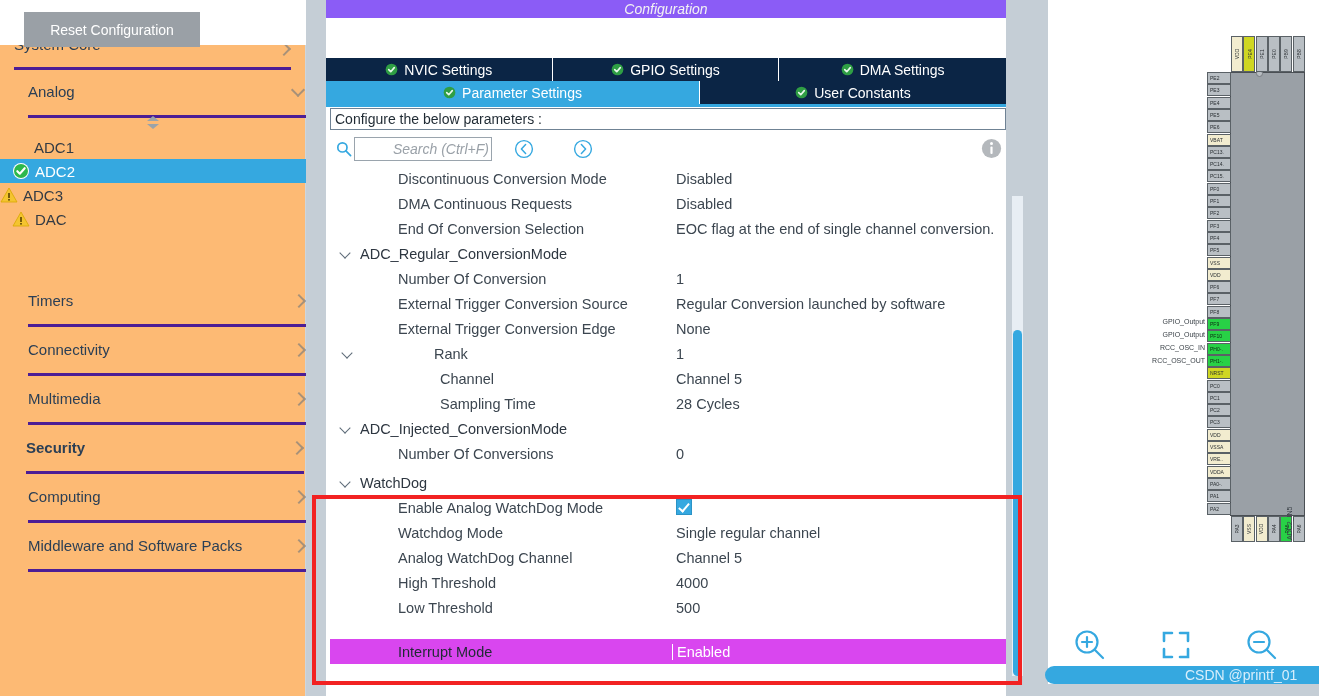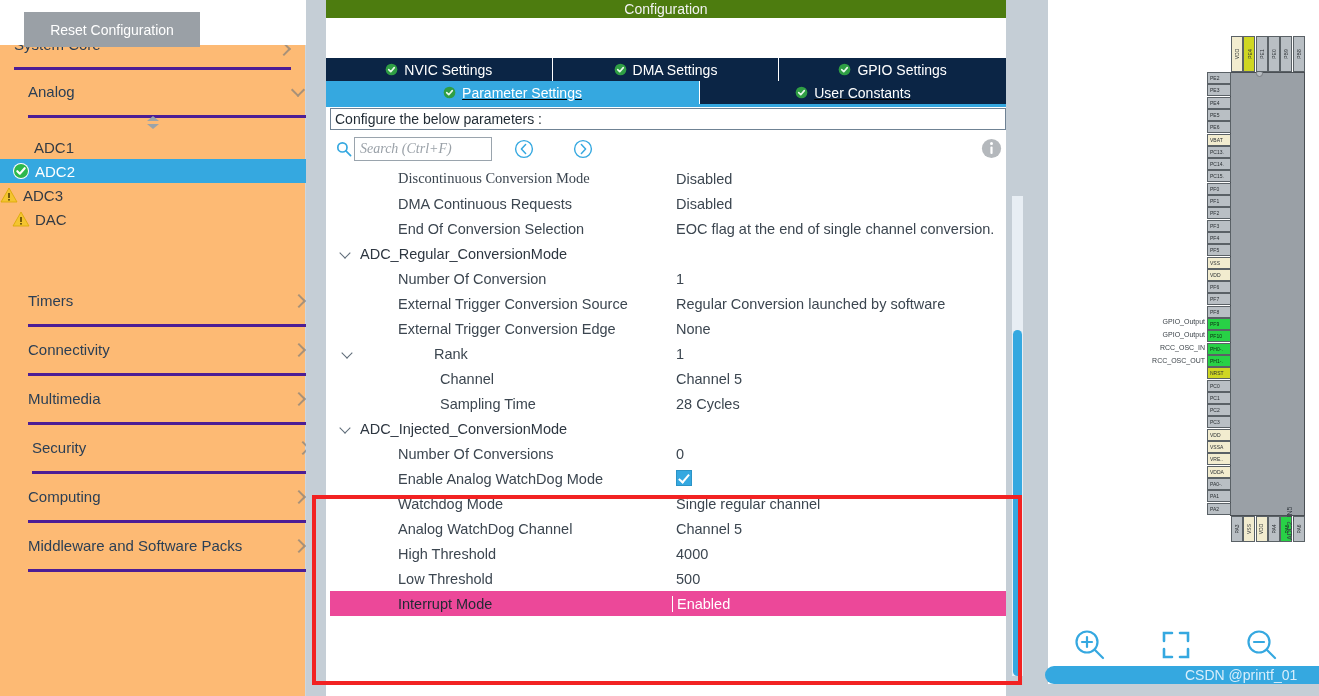--- a/index.html
+++ b/index.html
@@ -68,37 +68,38 @@
   .ico-warn  { display:block; width:18px; height:18px; }
 
   
   #center {
     position: absolute; left: 306px; top: 0; width: 728px; height: 696px;
     background: #c5ced6;
     box-sizing: border-box;
   }
   #cfg-title {
     position: absolute; left: 20px; top: 0; width: 680px; height: 18px;
-    background: #4d7c0f; color: #f2f2f2; font-size: 14px;
+    background: #8b5cf6; color: #f2f2f2; font-size: 14px;
     display: flex; align-items: center; justify-content: center;
     overflow: hidden;
+    font-style: italic;
   }
   #cfg-body {
     position: absolute; left: 20px; top: 18px; width: 680px; height: 678px;
     background: #ffffff;
   }
   #reset-btn {
     position: absolute; left: 24px; top: 12px; width: 176px; height: 35px;
     background: #9aa0a6; color: #ffffff; border: 0; font-size: 14px;
     font-family: "Liberation Sans", sans-serif; cursor: default;
   }
 
   .tab-row { position: absolute; left: 0; display: flex; }
   #tab-row-1 { top: 58px; width: 680px; height: 23px; }
-  #tab-row-2 { top: 81px; width: 680px; height: 23px; text-decoration: underline; }
+  #tab-row-2 { top: 81px; width: 680px; height: 23px; }
   .tab {
     background: #0b2545; color: #ffffff; font-size: 14px;
     display: flex; align-items: center; justify-content: center;
     border-right: 1px solid #ffffff; box-sizing: border-box;
     height: 100%; gap: 6px;
   }
   .tab:last-child { border-right: 0; }
   .tab.active { background: #35a8e0; }
   .tab-ico { width: 13px; height: 13px; flex: 0 0 auto; }
   #tab-row-1 .tab { width: 33.3333%; }
@@ -112,39 +113,39 @@
     display: flex; align-items: center; padding-left: 4px;
     color: #1f2a33; font-size: 14px;
   }
 
   #search-row { position: absolute; left: 0; top: 134px; width: 680px; height: 32px; }
   #search-icon { position: absolute; left: 8px; top: 7px; width: 16px; height: 16px; }
   #search-input {
     position: absolute; left: 26px; top: 3px; width: 138px; height: 24px;
     border: 1px solid #9aa4ad; box-sizing: border-box; background: #fff;
     font-size: 14px; font-style: italic; color: #8b9299; padding-left: 5px;
-    font-family: Liberation Serif, serif; outline: none;
+    font-family: Liberation Sans, sans-serif; outline: none; text-align: right;
   }
   #search-input::placeholder { color: #9aa1a8; font-style: italic; }
   .nav-arrow { position: absolute; top: 5px; width: 20px; height: 20px; }
   #nav-prev { left: 186px; }
   #nav-next { left: 245px; }
   #info-icon { position: absolute; left: 653px; top: 4px; width: 21px; height: 21px; }
 
   
   #param-area {
     position: absolute; left: 2px; top: 166px; width: 676px; height: 510px;
     background: #ffffff; overflow: hidden;
   }
   .prow {
     position: relative; height: 25px; display: flex; align-items: center;
     font-size: 14.5px; color: #3c4650; white-space: nowrap;
   }
   .prow.group { color: #2d3640; }
-  .prow.selected { background: #ec4899; }
+  .prow.selected { background: #d946ef; margin-top: 19px; }
   .prow .twisty {
     position: absolute; left: 10px; top: 8px; width: 12px; height: 10px;
   }
   .prow .twisty::before {
     content:""; position:absolute; left:1px; top:0px; width:7px; height:7px;
     border-right: 1.6px solid #5d6b78; border-bottom: 1.6px solid #5d6b78;
     transform: rotate(45deg);
   }
   .prow .pname { position: absolute; }
   .prow .pval  { position: absolute; left: 346px; color: #3c4650; }
@@ -300,21 +301,21 @@
       <span class="chev"></span>
     </div>
     <div class="sb-cat" style="position:absolute;left:14px;top:280px;width:278px;">
       <span class="sb-cat-label">Connectivity</span>
       <span class="chev"></span>
     </div>
     <div class="sb-cat" style="position:absolute;left:14px;top:329px;width:278px;">
       <span class="sb-cat-label">Multimedia</span>
       <span class="chev"></span>
     </div>
-    <div class="sb-cat" style="position:absolute;left:18px;top:378px;width:278px;">
+    <div class="sb-cat" style="position:absolute;left:12px;top:378px;width:278px;font-weight:bold;">
       <span class="sb-cat-label">Security</span>
       <span class="chev"></span>
     </div>
     <div class="sb-cat" style="position:absolute;left:14px;top:427px;width:278px;">
       <span class="sb-cat-label">Computing</span>
       <span class="chev"></span>
     </div>
     <div class="sb-cat" style="position:absolute;left:14px;top:476px;width:278px;">
       <span class="sb-cat-label">Middleware and Software Packs</span>
       <span class="chev"></span>
@@ -334,28 +335,28 @@
           <circle cx="7" cy="7" r="6.3" fill="#2f9e44"></circle>
           <path d="M4 7.2 L6.2 9.4 L10 5" stroke="#e8f8ec" stroke-width="1.8" fill="none" stroke-linecap="round" stroke-linejoin="round"></path>
         </svg>
       <span>NVIC Settings</span>
     </div>
     <div class="tab">
       <svg class="tab-ico" viewBox="0 0 14 14">
           <circle cx="7" cy="7" r="6.3" fill="#2f9e44"></circle>
           <path d="M4 7.2 L6.2 9.4 L10 5" stroke="#e8f8ec" stroke-width="1.8" fill="none" stroke-linecap="round" stroke-linejoin="round"></path>
         </svg>
-      <span>DMA Settings</span>
+      <span>GPIO Settings</span>
     </div>
     <div class="tab">
       <svg class="tab-ico" viewBox="0 0 14 14">
           <circle cx="7" cy="7" r="6.3" fill="#2f9e44"></circle>
           <path d="M4 7.2 L6.2 9.4 L10 5" stroke="#e8f8ec" stroke-width="1.8" fill="none" stroke-linecap="round" stroke-linejoin="round"></path>
         </svg>
-      <span>GPIO Settings</span>
+      <span>DMA Settings</span>
     </div>
   </div>
 
   <div class="tab-row" id="tab-row-2" style="left:326px;">
     <div class="tab active">
       <svg class="tab-ico" viewBox="0 0 14 14">
           <circle cx="7" cy="7" r="6.3" fill="#2f9e44"></circle>
           <path d="M4 7.2 L6.2 9.4 L10 5" stroke="#e8f8ec" stroke-width="1.8" fill="none" stroke-linecap="round" stroke-linejoin="round"></path>
         </svg>
       <span>Parameter Settings</span>
@@ -389,21 +390,21 @@
     <svg id="info-icon" viewBox="0 0 21 21">
       <circle cx="10.5" cy="10.5" r="9.6" fill="#b4b8bc"></circle>
       <rect x="9.4" y="8.6" width="2.2" height="7.4" rx="1" fill="#ffffff"></rect>
       <circle cx="10.5" cy="5.6" r="1.5" fill="#ffffff"></circle>
     </svg>
   </div>
 
   <div id="param-area" style="left:330px;">
 
     <div class="prow ind0">
-      <span class="pname" style="left:68px;font-family:Liberation Serif, serif;">Discontinuous Conversion Mode</span>
+      <span class="pname" style="left:68px;">Discontinuous Conversion Mode</span>
       <span class="pval">Disabled</span>
     </div>
     <div class="prow ind0">
       <span class="pname" style="left:68px;">DMA Continuous Requests</span>
       <span class="pval">Disabled</span>
     </div>
     <div class="prow ind0">
       <span class="pname" style="left:68px;">End Of Conversion Selection</span>
       <span class="pval">EOC flag at the end of single channel conversion.</span>
     </div>
@@ -442,20 +443,24 @@
 
     <div class="prow group">
       <span class="twisty"></span>
       <span class="pname" style="left:30px;">ADC_Injected_ConversionMode</span>
     </div>
     <div class="prow">
       <span class="pname" style="left:68px;">Number Of Conversions</span>
       <span class="pval">0</span>
     </div>
 
+    <div class="prow group" style="margin-top:4px;">
+      <span class="twisty"></span>
+      <span class="pname" style="left:30px;">WatchDog</span>
+    </div>
 
     <div class="prow">
       <span class="pname" style="left:68px;">Enable Analog WatchDog Mode</span>
       <span class="chkbox"></span>
     </div>
     <div class="prow">
       <span class="pname" style="left:68px;">Watchdog Mode</span>
       <span class="pval">Single regular channel</span>
     </div>
     <div class="prow">

